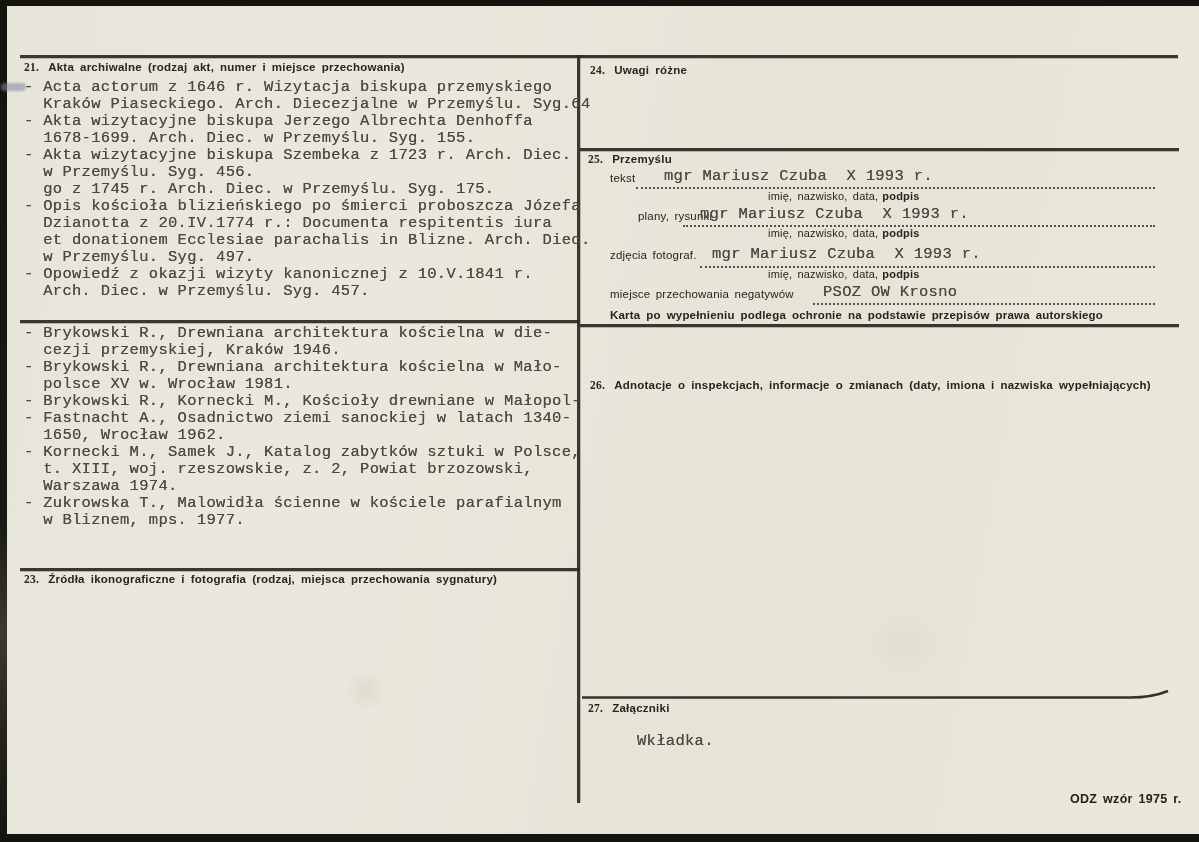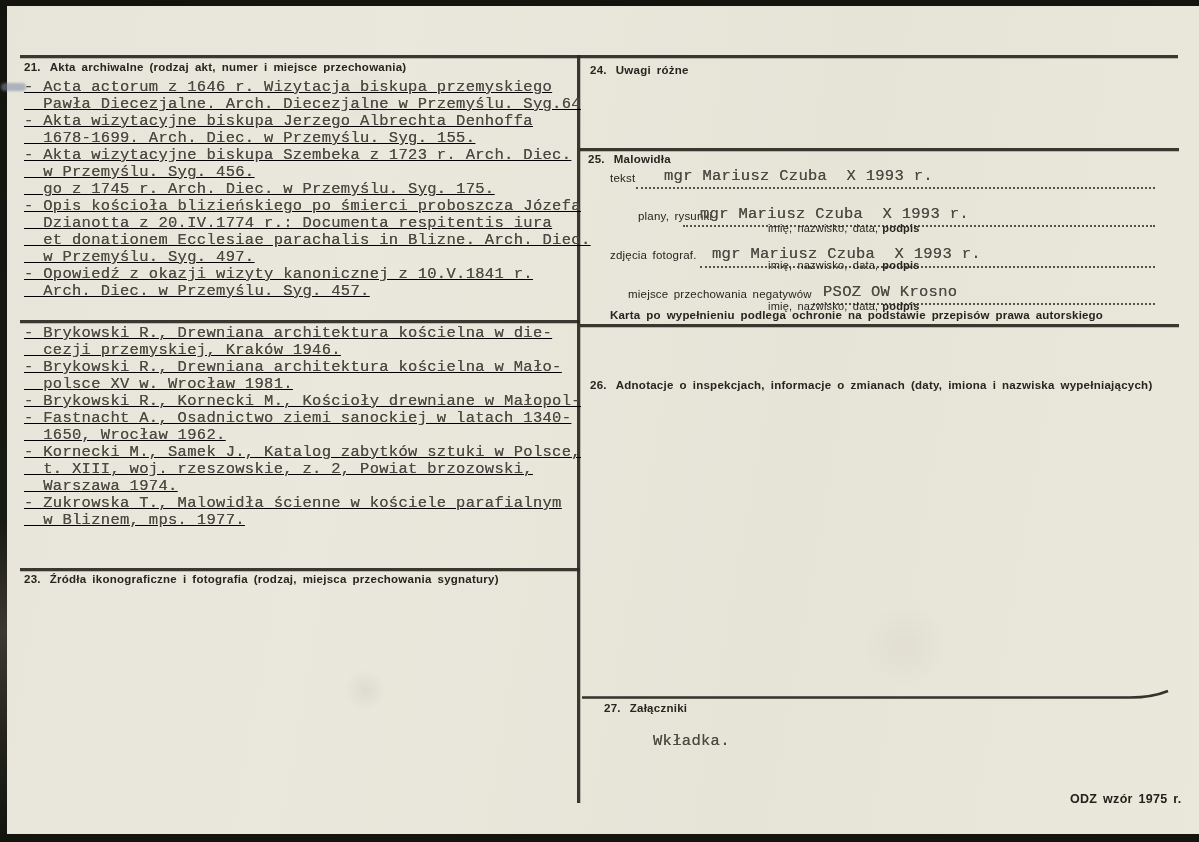--- a/index.html
+++ b/index.html
@@ -24,36 +24,36 @@
     background:#7e88a3;opacity:.55;filter:blur(1px);}
   
   .rule{position:absolute;background:rgba(41,40,34,.92);box-shadow:0 1px 0 rgba(41,40,34,.25);}
   .rule.h{height:3px;}
   .rule.v{width:3px;box-shadow:1px 0 0 rgba(41,40,34,.25);}
   .rule27{position:absolute;left:582px;top:687px;}
   
   section{position:absolute;}
   .sec-head{font:700 11.5px/13px "Liberation Sans",sans-serif;color:#26251f;
     letter-spacing:.25px;word-spacing:2.5px;white-space:nowrap;}
-  .sec-num{display:inline-block;margin-right:9px;}
+  .sec-num{display:inline-block;margin-right:9px;font-family:Liberation Serif, serif;}
   
-  .typed-block{margin-top:5px;text-decoration:underline;}
+  .typed-block{margin-top:5px;}
   .tline,.fvalue,.typed-note{
     font-family:"Liberation Mono","DejaVu Sans Mono",monospace;
     font-size:15.5px;line-height:17px;color:#4b4942;
     letter-spacing:.3px;white-space:pre;text-shadow:0 0 .5px rgba(75,73,66,.85);
   }
   .tline{position:relative;z-index:2;}
   
   .flabel{position:absolute;font:400 11.5px/13px "Liberation Sans",sans-serif;
     color:#26251f;letter-spacing:.2px;word-spacing:2px;white-space:nowrap;z-index:2;}
   .fvalue{position:absolute;z-index:3;}
   .dotline{position:absolute;height:3px;border-bottom:2px dotted #55524a;z-index:1;}
   .fcaption{position:absolute;font:400 11px/12px "Liberation Sans",sans-serif;
-    color:#26251f;letter-spacing:.2px;word-spacing:2px;white-space:nowrap;z-index:2;margin-top:32px;}
+    color:#26251f;letter-spacing:.2px;word-spacing:2px;white-space:nowrap;z-index:2;}
   .fcaption b{font-weight:700;margin-left:4px;}
   .note-bold{position:absolute;font:700 11.5px/13px "Liberation Sans",sans-serif;
     color:#26251f;letter-spacing:.2px;word-spacing:2.5px;white-space:nowrap;}
   .stamp{position:absolute;left:1070px;top:792px;
     font:700 12.5px/14px "Liberation Sans",sans-serif;color:#23221c;
     letter-spacing:.3px;word-spacing:2px;white-space:nowrap;}
 </style>
 </head>
 <body>
 
@@ -73,21 +73,21 @@
   <svg class="rule27" width="592" height="14" viewBox="0 0 592 14">
     <path d="M0,10.5 L548,10.5 Q570,10.5 586,4" stroke="rgba(41,40,34,.95)" stroke-width="2.6" fill="none"></path>
   </svg>
 
   <section style="left:24px;top:61px;width:556px;">
     <div class="sec-head">
       <span class="sec-num">21.</span><span class="sec-title">Akta archiwalne (rodzaj akt, numer i miejsce przechowania)</span>
     </div>
     <div class="typed-block">
       <div class="tline">- Acta actorum z 1646 r. Wizytacja biskupa przemyskiego</div>
-      <div class="tline">  Pawła Diecezjalne. Arch. Diecezjalne w Przemyślu. Syg.64</div>
+      <div class="tline">  Kraków Piaseckiego. Arch. Diecezjalne w Przemyślu. Syg.64</div>
       <div class="tline">- Akta wizytacyjne biskupa Jerzego Albrechta Denhoffa</div>
       <div class="tline">  1678-1699. Arch. Diec. w Przemyślu. Syg. 155.</div>
       <div class="tline">- Akta wizytacyjne biskupa Szembeka z 1723 r. Arch. Diec.</div>
       <div class="tline">  w Przemyślu. Syg. 456.</div>
       <div class="tline">  go z 1745 r. Arch. Diec. w Przemyślu. Syg. 175.</div>
       <div class="tline">- Opis kościoła blizieńskiego po śmierci proboszcza Józefa</div>
       <div class="tline">  Dzianotta z 20.IV.1774 r.: Documenta respitentis iura</div>
       <div class="tline">  et donationem Ecclesiae parachalis in Blizne. Arch. Diec.</div>
       <div class="tline">  w Przemyślu. Syg. 497.</div>
       <div class="tline">- Opowiedź z okazji wizyty kanonicznej z 10.V.1841 r.</div>
@@ -119,52 +119,52 @@
   </section>
 
   <section style="left:590px;top:64px;width:588px;">
     <div class="sec-head">
       <span class="sec-num">24.</span><span class="sec-title">Uwagi różne</span>
     </div>
   </section>
 
   <section style="left:588px;top:153px;width:591px;height:170px;">
     <div class="sec-head">
-      <span class="sec-num">25.</span><span class="sec-title">Malowidła</span>
+      <span class="sec-num">25.</span><span class="sec-title">Przemyślu</span>
     </div>
 
     <span class="flabel" style="left:22px;top:19px;">tekst</span>
     <span class="dotline" style="left:48px;top:31px;width:519px;"></span>
     <span class="fvalue" style="left:76px;top:15px;">mgr Mariusz Czuba  X 1993 r.</span>
     <span class="fcaption" style="left:180px;top:37px;"><span>imię, nazwisko, data,</span><b>podpis</b></span>
 
     <span class="flabel" style="left:22px;top:57px;padding-left:28px;">plany, rysunki</span>
     <span class="dotline" style="left:95px;top:69px;width:472px;"></span>
     <span class="fvalue" style="left:112px;top:53px;">mgr Mariusz Czuba  X 1993 r.</span>
     <span class="fcaption" style="left:180px;top:74px;"><span>imię, nazwisko, data,</span><b>podpis</b></span>
 
     <span class="flabel" style="left:22px;top:96px;">zdjęcia fotograf.</span>
     <span class="dotline" style="left:112px;top:110px;width:455px;"></span>
     <span class="fvalue" style="left:124px;top:93px;">mgr Mariusz Czuba  X 1993 r.</span>
     <span class="fcaption" style="left:180px;top:115px;"><span>imię, nazwisko, data,</span><b>podpis</b></span>
 
-    <span class="flabel" style="left:40px;top:135px;">miejsce przechowania negatywów</span>
+    <span class="flabel" style="left:22px;top:135px;">miejsce przechowania negatywów</span>
     <span class="dotline" style="left:225px;top:147px;width:342px;"></span>
     <span class="fvalue" style="left:235px;top:131px;">PSOZ OW Krosno</span>
 
     <span class="note-bold" style="left:22px;top:156px;">Karta po wypełnieniu podlega ochronie na podstawie przepisów prawa autorskiego</span>
   </section>
 
   <section style="left:590px;top:331px;width:588px;margin-top:48px;">
     <div class="sec-head">
       <span class="sec-num">26.</span><span class="sec-title">Adnotacje o inspekcjach, informacje o zmianach (daty, imiona i nazwiska wypełniających)</span>
     </div>
   </section>
 
-  <section style="left:588px;top:702px;width:588px;margin-left:16px;">
+  <section style="left:588px;top:702px;width:588px;">
     <div class="sec-head">
       <span class="sec-num">27.</span><span class="sec-title">Załączniki</span>
     </div>
     <div class="tline" style="position:absolute;left:49px;top:31px;">Wkładka.</div>
   </section>
 
   <div class="stamp">ODZ wzór 1975 r.</div>
 
 </div>
 

